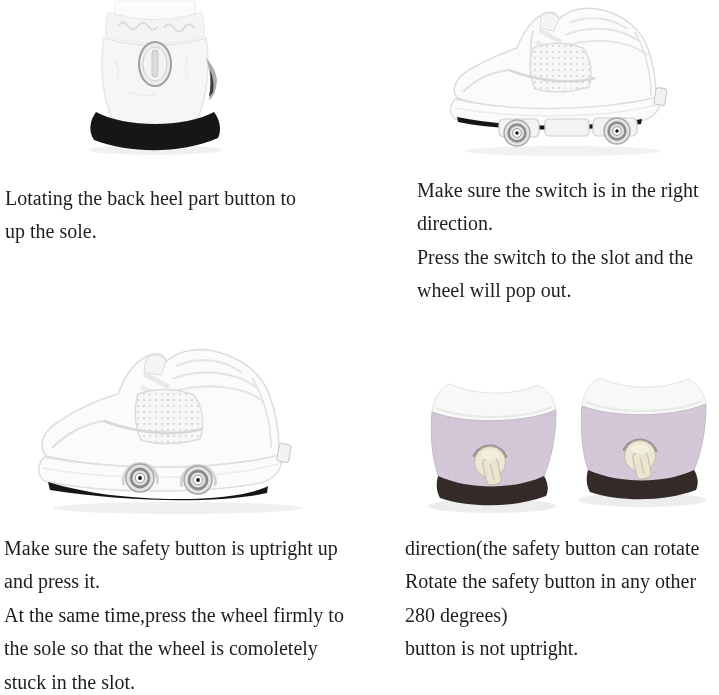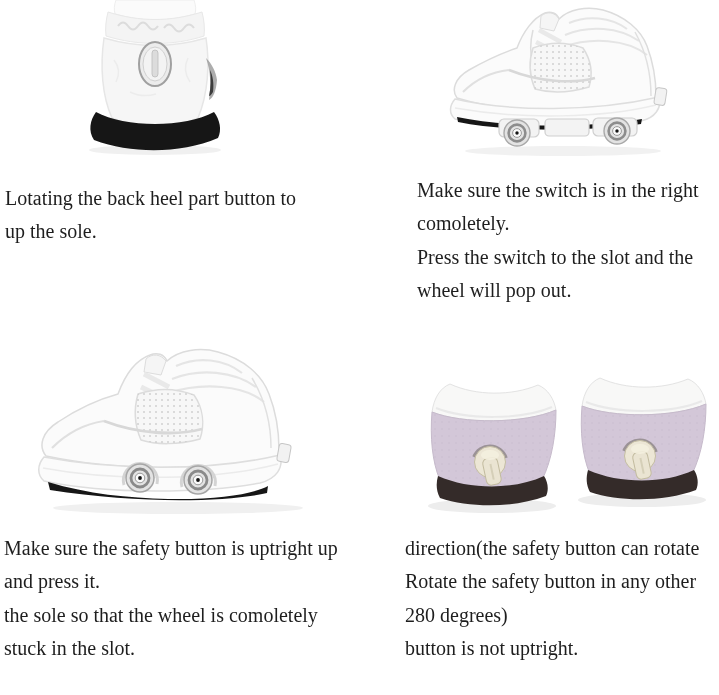--- a/index.html
+++ b/index.html
@@ -154,28 +154,29 @@
     </svg>
   </figure>
 
   <div class="caption" id="c1">
     <div class="line">Lotating the back heel part button to</div>
     <div class="line">up the sole.</div>
   </div>
 
   <div class="caption" id="c2">
     <div class="line">Make sure the switch is in the right</div>
-    <div class="line">comoletely.</div>
+    <div class="line">direction.</div>
     <div class="line">Press the switch to the slot and the</div>
     <div class="line">wheel will pop out.</div>
   </div>
 
   <div class="caption" id="c3">
     <div class="line">Make sure the safety button is uptright up</div>
     <div class="line">and press it.</div>
+    <div class="line">At the same time,press the wheel firmly to</div>
     <div class="line">the sole so that the wheel is comoletely</div>
     <div class="line">stuck in the slot.</div>
   </div>
 
   <div class="caption" id="c4">
     <div class="line">direction(the safety button can rotate</div>
     <div class="line">Rotate the safety button in any other</div>
     <div class="line">280 degrees)</div>
     <div class="line">button is not uptright.</div>
   </div>

